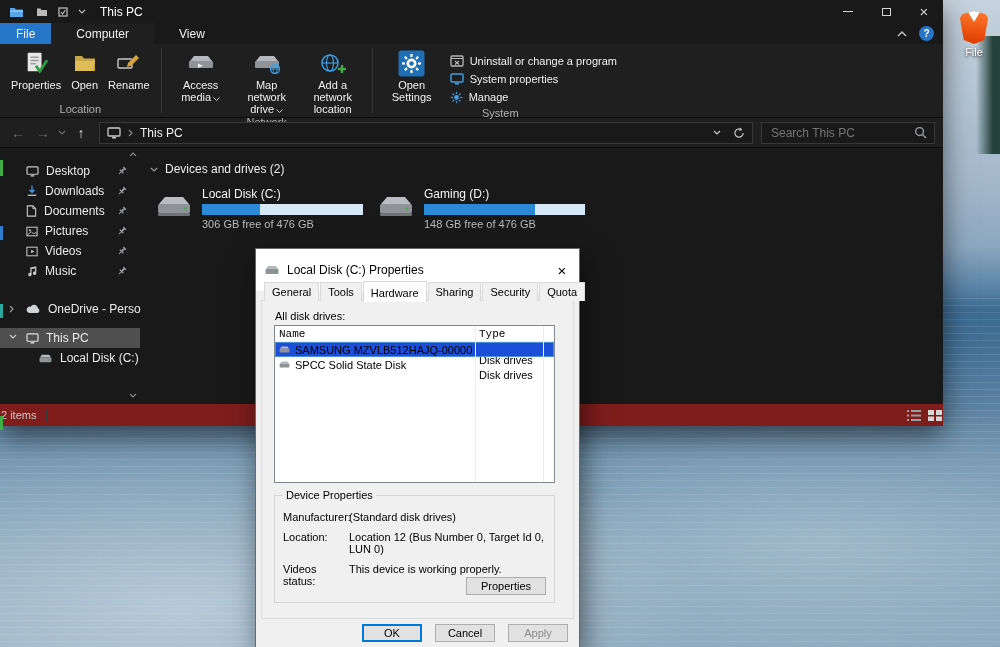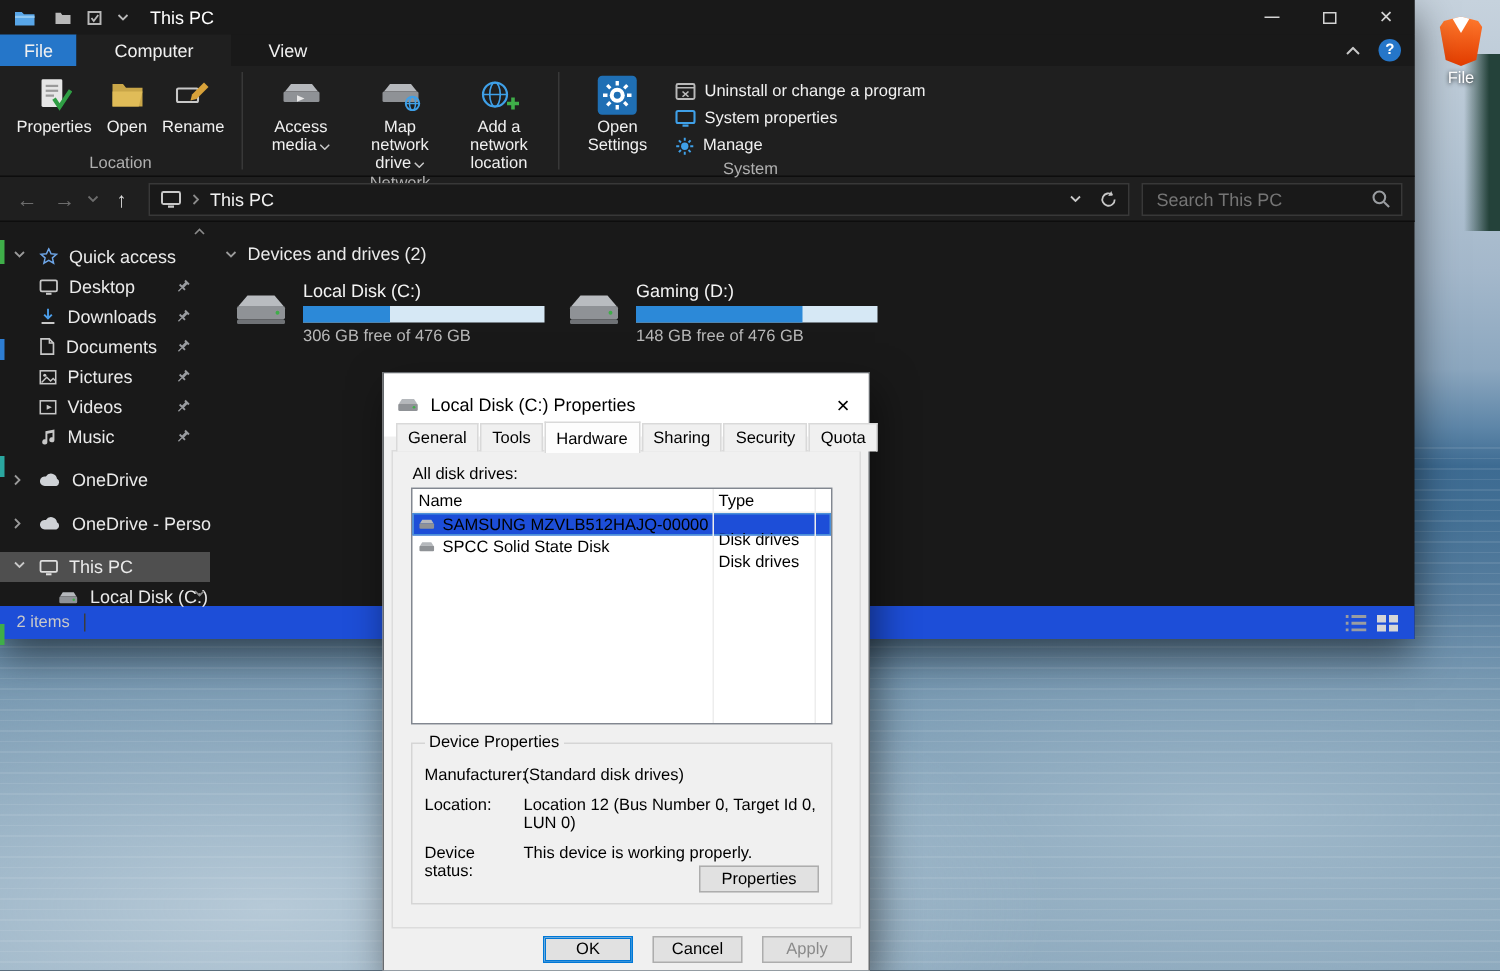--- a/index.html
+++ b/index.html
@@ -108,22 +108,22 @@
   .section-header { display:flex; align-items:center; gap:7px; color:#eaeaea; font-size:12px; margin-bottom:11px; }
   .tiles { display:flex; gap:14px; margin-left:5px; }
   .tile { display:flex; gap:9px; width:208px; }
   .tile-icon { padding-top:7px; }
   .tile-info { flex:1; display:flex; flex-direction:column; gap:3px; }
   .tile-name { color:#f4f4f4; }
   .tile-bar { height:11px; background:#d6e8f5; width:100%; }
   .tile-bar-fill { height:100%; background:#2c89d8; }
   .tile-free { font-size:11px; color:#b9b9b9; }
 
-  .statusbar { height:22px; display:flex; align-items:center; padding:0 11px; gap:10px;
-    font-size:11px; color:#c9c9c9; background:#1d4ed8; }
+  .statusbar { height:22px; display:flex; align-items:center; padding:0 1px; gap:10px;
+    font-size:11px; color:#c9c9c9; background:#7f1d1d; }
   .status-divider { width:1px; height:12px; background:#3c3c3c; }
   .status-views { margin-left:auto; display:flex; gap:7px; align-items:center; }
 
   
   .dialog {
     position:absolute; left:255px; top:248px; width:325px; height:400px;
     background:#f0f0f0; border:1px solid #666a6e; z-index:5; color:#000; font-size:11px;
     box-shadow:4px 12px 26px rgba(0,0,0,.5);
   }
   .dlg-title { height:42px; background:#ffffff; display:flex; align-items:center; padding-left:8px; gap:7px; }
@@ -133,21 +133,21 @@
   .dlg-tabs { position:absolute; left:8px; top:32px; display:flex; align-items:flex-end; z-index:2; }
   .dlg-tab { padding:3px 7px; border:1px solid #d9d9d9; border-bottom:none; background:#f0f0f0;
     margin-right:1px; font-size:11px; }
   .dlg-tab.active { background:#fdfdfd; padding-top:5px; margin-bottom:-1px; }
   .dlg-page { position:absolute; left:5px; right:5px; top:51px; bottom:28px;
     border:1px solid #dcdcdc; background:#f0f0f0; }
   .all-drives { position:absolute; left:13px; top:9px; }
   .listbox { position:absolute; left:12px; right:18px; top:24px; height:158px;
     background:#fff; border:1px solid #828790; }
   .lb-head { display:flex; height:16px; border-bottom:1px solid #ededed; align-items:center; }
-  .lb-col { padding-left:4px; font-size:11px; }
+  .lb-col { padding-left:4px; font-size:11px;font-family:Liberation Mono, monospace; }
   .lb-col.name { width:200px; }
   .lb-col.type { width:68px; }
   .lb-vline { position:absolute; top:0; bottom:0; width:1px; background:#ededed; }
   .lb-row { display:flex; align-items:center; height:15px; }
   .lb-row .cell { overflow:hidden; white-space:nowrap; }
   .lb-row .cell.name { width:200px; display:flex; align-items:center; gap:4px; padding-left:3px; }
   .lb-row .cell.type { width:68px; padding-left:4px;margin-top:21px; }
   .lb-row.selected { outline:1px solid #4a90d9; outline-offset:-1px; background:#1d4ed8; }
   .groupbox { position:absolute; left:12px; right:18px; top:188px; height:114px;
     border:1px solid #d5d5d5; margin:0; padding:2px 8px 16px; }
@@ -434,33 +434,20 @@
             <circle cx="6" cy="6" r="4.2" fill="none" stroke="#9a9da1" stroke-width="1.5"></circle>
             <line x1="9.3" y1="9.3" x2="13" y2="13" stroke="#9a9da1" stroke-width="1.5"></line>
           </svg>
       </span>
     </div>
   </div>
 
   <div class="window-body">
     <div class="sidebar">
 
-      <div class="side-item">
-        <span class="chev">
-          <svg width="8" height="5" viewBox="0 0 8 5">
-              <path d="M1 1l3 3 3-3" fill="none" stroke="#9a9a9a" stroke-width="1.2"></path>
-            </svg>
-        </span>
-        <span>
-          <svg width="13" height="13" viewBox="0 0 16 16">
-              <path d="M8 1l1.9 4.1 4.5 0.4-3.4 3 1 4.4L8 10.6l-4 2.3 1-4.4-3.4-3 4.5-0.4z" fill="none" stroke="#6ea6e8" stroke-width="1.2"></path>
-            </svg>
-        </span>
-        <span>Quick access</span>
-      </div>
 
       <div class="side-item">
         <span>
           <svg width="13" height="11" viewBox="0 0 14 12">
               <rect x="1" y="1" width="12" height="8" rx="1" fill="none" stroke="#c8c8c8" stroke-width="1.3"></rect>
               <rect x="5" y="10" width="4" height="1.5" fill="#c8c8c8"></rect>
             </svg>
         </span>
         <span>Desktop</span>
         <span class="pin">
@@ -570,33 +557,20 @@
                 <rect x="6.5" y="2" width="3" height="7"></rect>
                 <rect x="4" y="8" width="8" height="2"></rect>
                 <rect x="7.4" y="10" width="1.4" height="5"></rect>
               </g>
             </svg>
         </span>
       </div>
 
       <div class="side-gap"></div>
 
-      <div class="side-item">
-        <span class="chev">
-          <svg width="5" height="8" viewBox="0 0 5 8">
-              <path d="M1 1l3 3-3 3" fill="none" stroke="#9a9a9a" stroke-width="1.2"></path>
-            </svg>
-        </span>
-        <span>
-          <svg width="15" height="10" viewBox="0 0 15 10">
-              <path d="M4 9a3.2 3.2 0 1 1 .6-6.3A4 4 0 0 1 12 4.2 2.6 2.6 0 0 1 11.6 9z" fill="#cfd2d6"></path>
-            </svg>
-        </span>
-        <span>OneDrive</span>
-      </div>
 
       <div class="side-gap"></div>
 
       <div class="side-item">
         <span class="chev">
           <svg width="5" height="8" viewBox="0 0 5 8">
               <path d="M1 1l3 3-3 3" fill="none" stroke="#9a9a9a" stroke-width="1.2"></path>
             </svg>
         </span>
         <span>
@@ -789,21 +763,21 @@
       <legend>Device Properties</legend>
       <div class="prop-row">
         <span class="prop-label">Manufacturer:</span>
         <span class="prop-val">(Standard disk drives)</span>
       </div>
       <div class="prop-row">
         <span class="prop-label">Location:</span>
         <span class="prop-val">Location 12 (Bus Number 0, Target Id 0, LUN 0)</span>
       </div>
       <div class="prop-row">
-        <span class="prop-label">Device status:</span>
+        <span class="prop-label">Videos status:</span>
         <span class="prop-val">This device is working properly.</span>
       </div>
       <button class="gb-btn">Properties</button>
     </fieldset>
   </div>
 
   <button class="dlg-btn ok">OK</button>
   <button class="dlg-btn cancel">Cancel</button>
   <button class="dlg-btn apply">Apply</button>
 </div>

